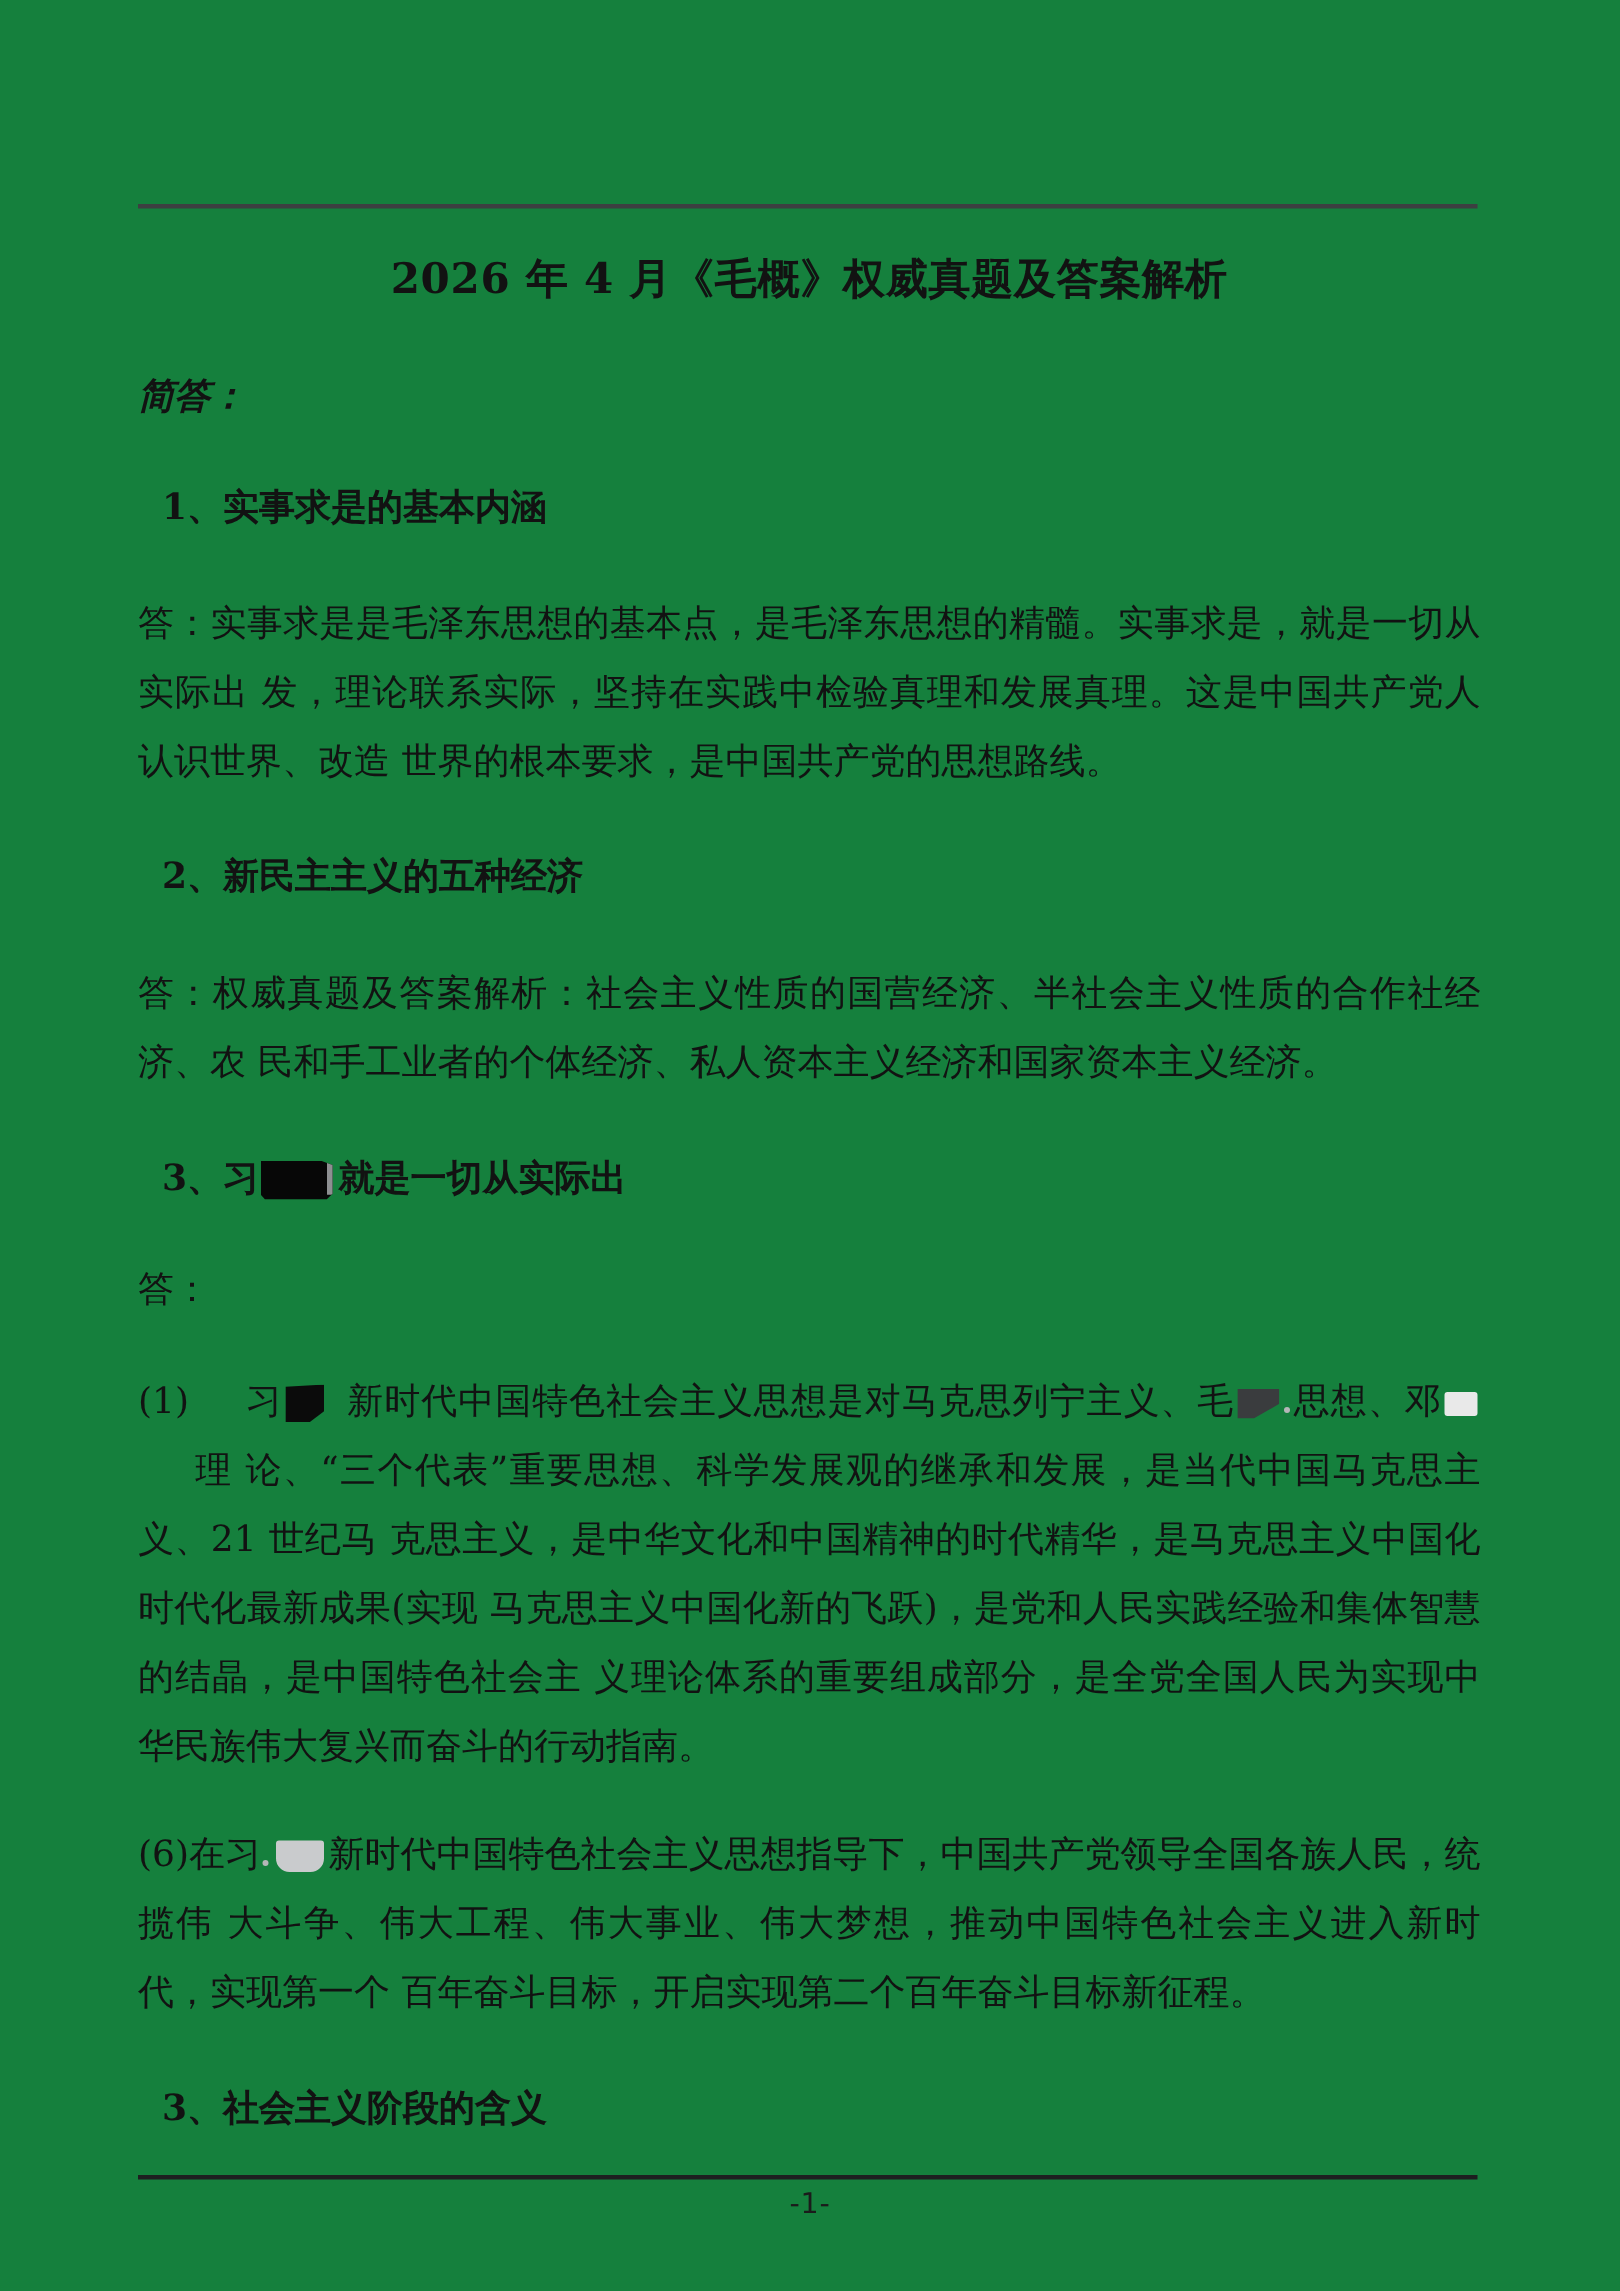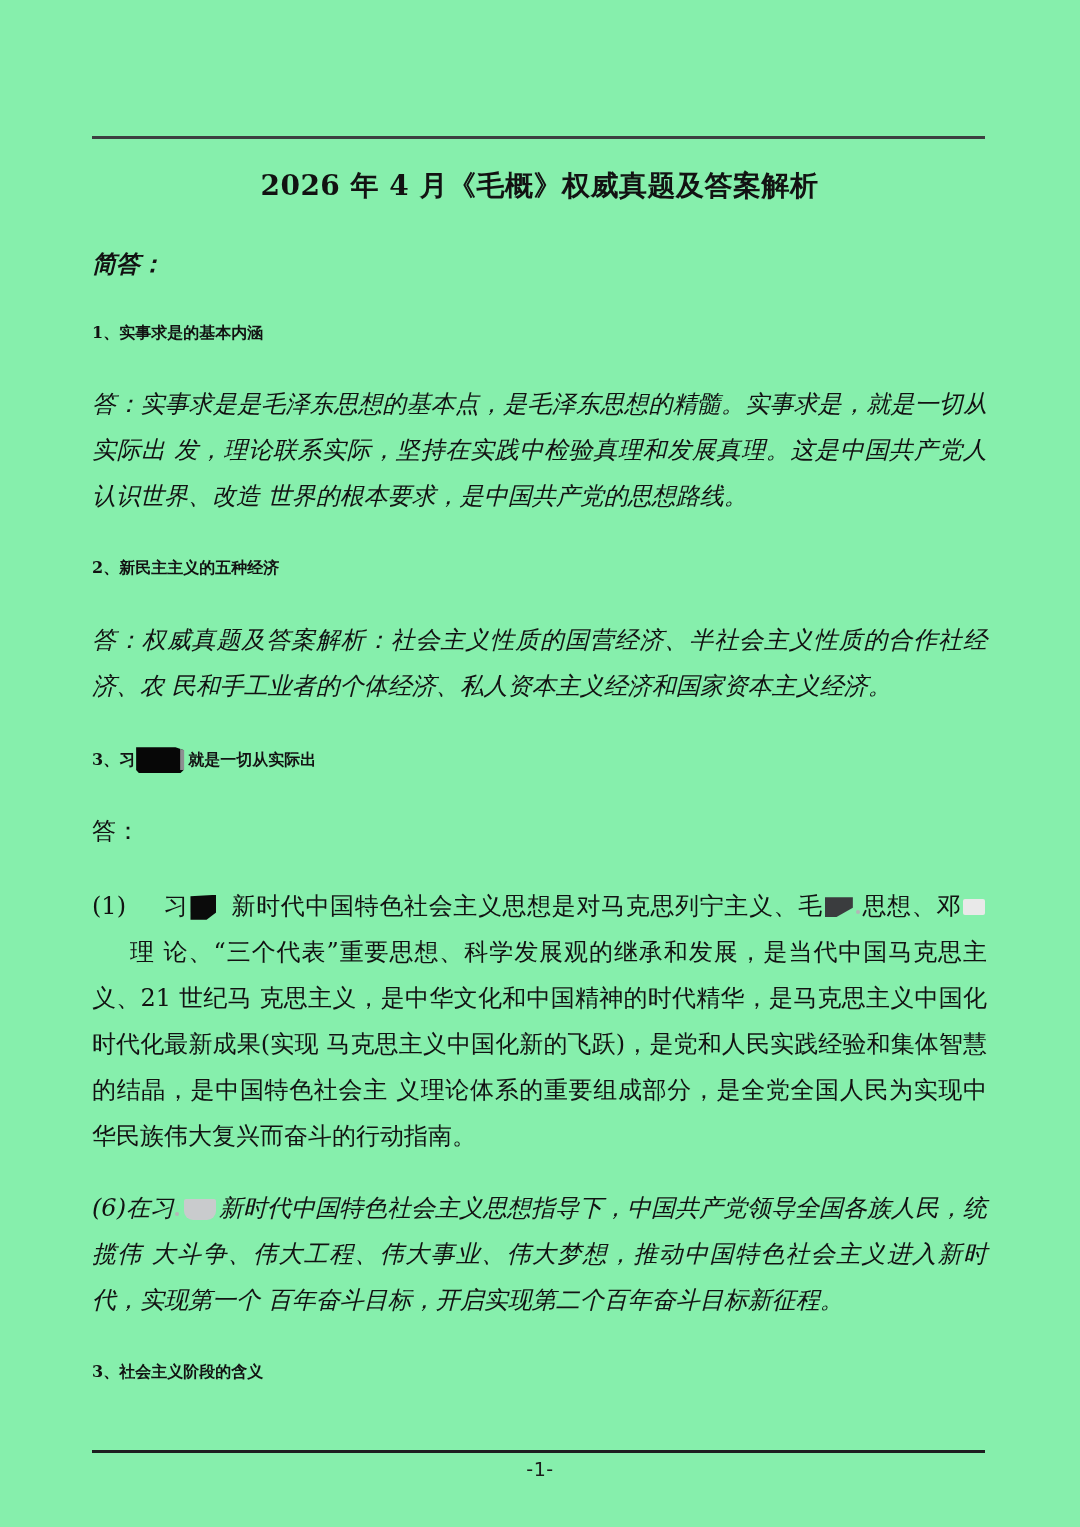--- a/index.html
+++ b/index.html
@@ -5,21 +5,21 @@
   html, body {
     margin: 0;
     padding: 0;
     background: #ffffff;
   }
 
   .page {
     position: relative;
     width: 1080px;
     height: 1527px;
-    background: #86efac;
+    background: #15803d;
     overflow: hidden;
     font-family: "DejaVu Serif", "Liberation Serif", serif;
     color: #121212;
   }
 
   
   .header-rule {
     position: absolute;
     left: 92px;
     top: 136px;
@@ -68,39 +68,39 @@
 
   .section-label {
     font-size: 24px;
     font-weight: bold;
     margin: 0 0 42px 0;
     line-height: 1.3;
     font-style: italic;
   }
 
   .q-heading {
-    font-size: 16px;
+    font-size: 24px;
     font-weight: bold;
-    margin: 0 0 38px 0;
+    margin: 0 0 38px 16px;
     line-height: 1.35;
     position: relative;
   }
 
   .q-heading.tight { margin-bottom: 36px; }
 
   .para {
     font-size: 24px;
     line-height: 1.92;
     margin: 0 0 26px 0;
     text-align: justify;
     text-justify: inter-character;
     position: relative;
   }
 
-  .para.last { margin-bottom: 38px; font-style: italic; }
+  .para.last { margin-bottom: 38px; }
 
   .answer-only {
     font-size: 24px;
     line-height: 1.9;
     margin: 0 0 28px 0;
   }
 
   .para .gap { display: inline-block; width: 0.52em; }
   .para .gap-wide { display: inline-block; width: 1.55em; }
 

